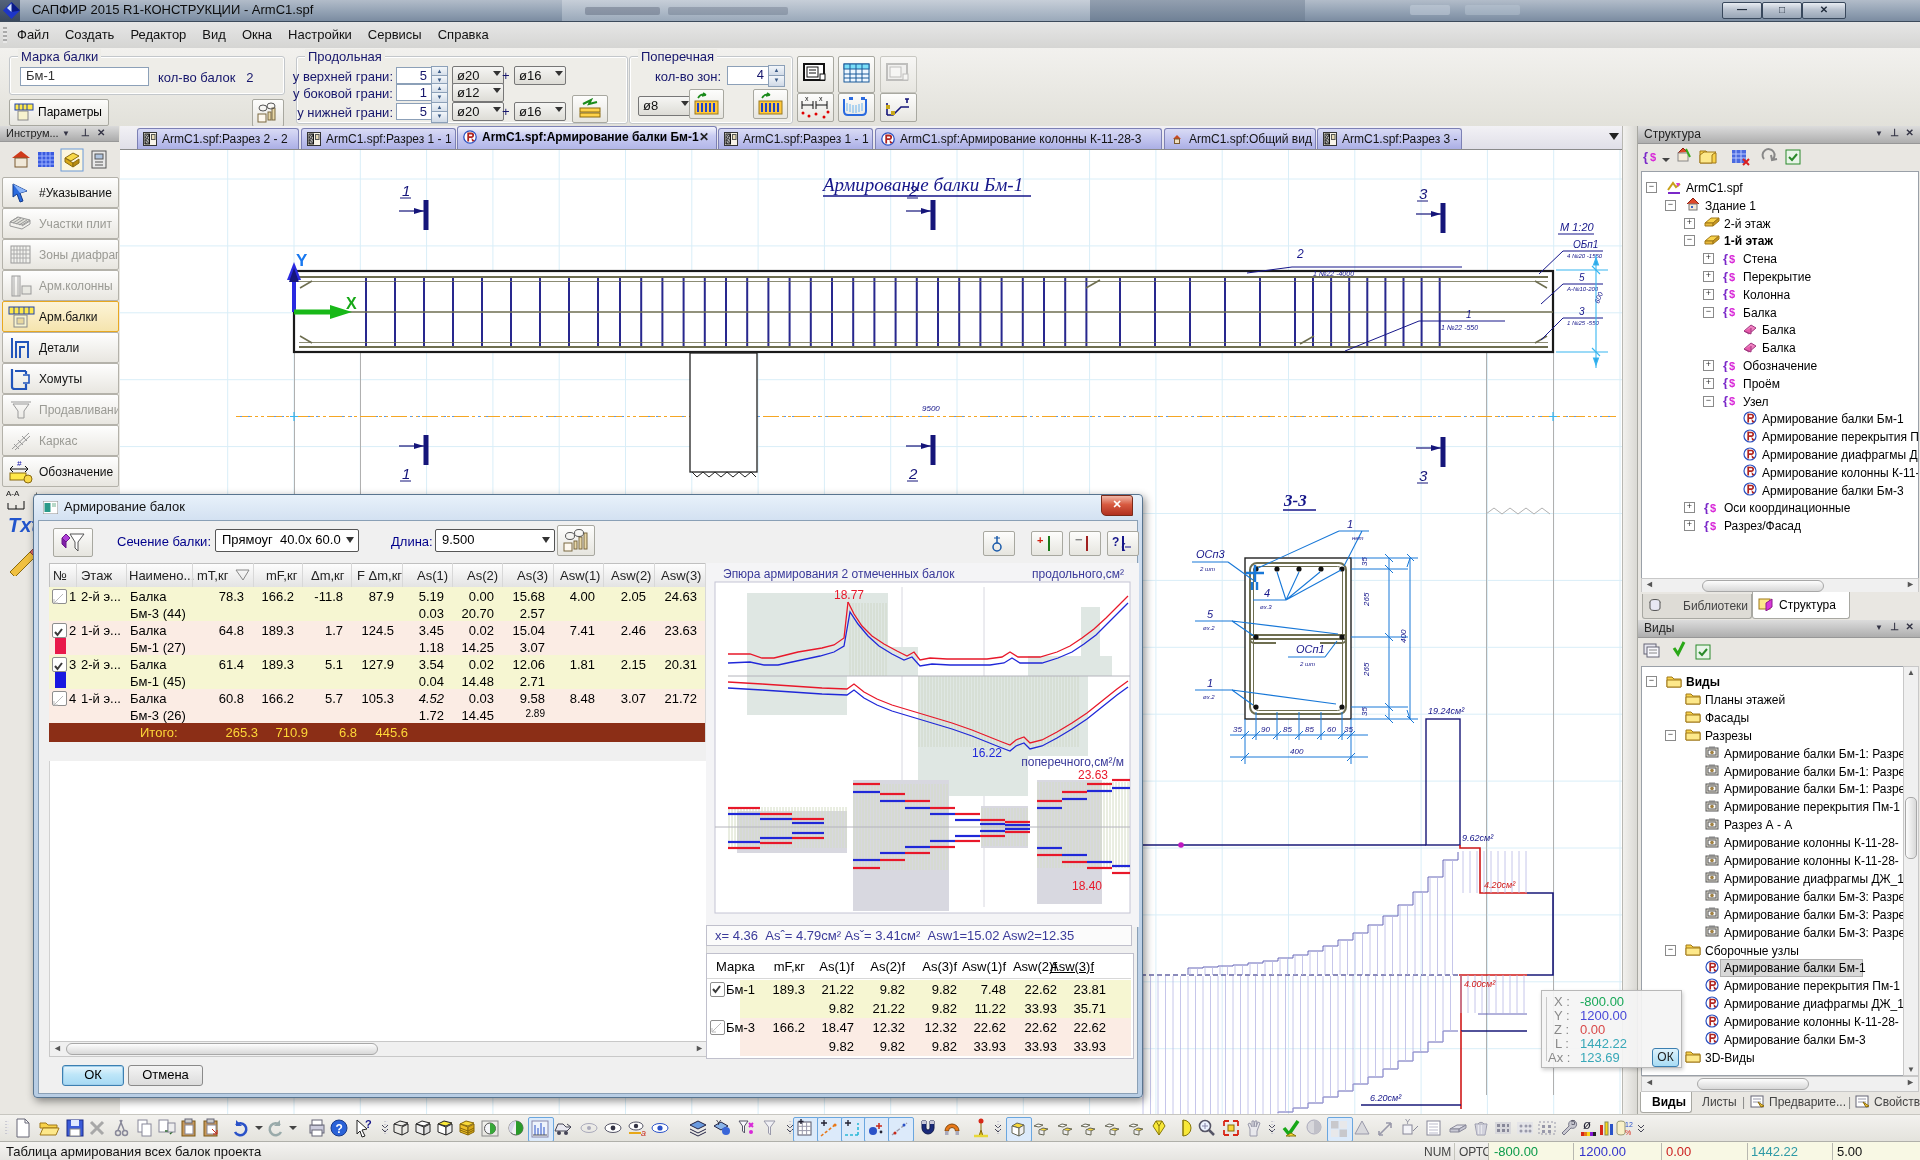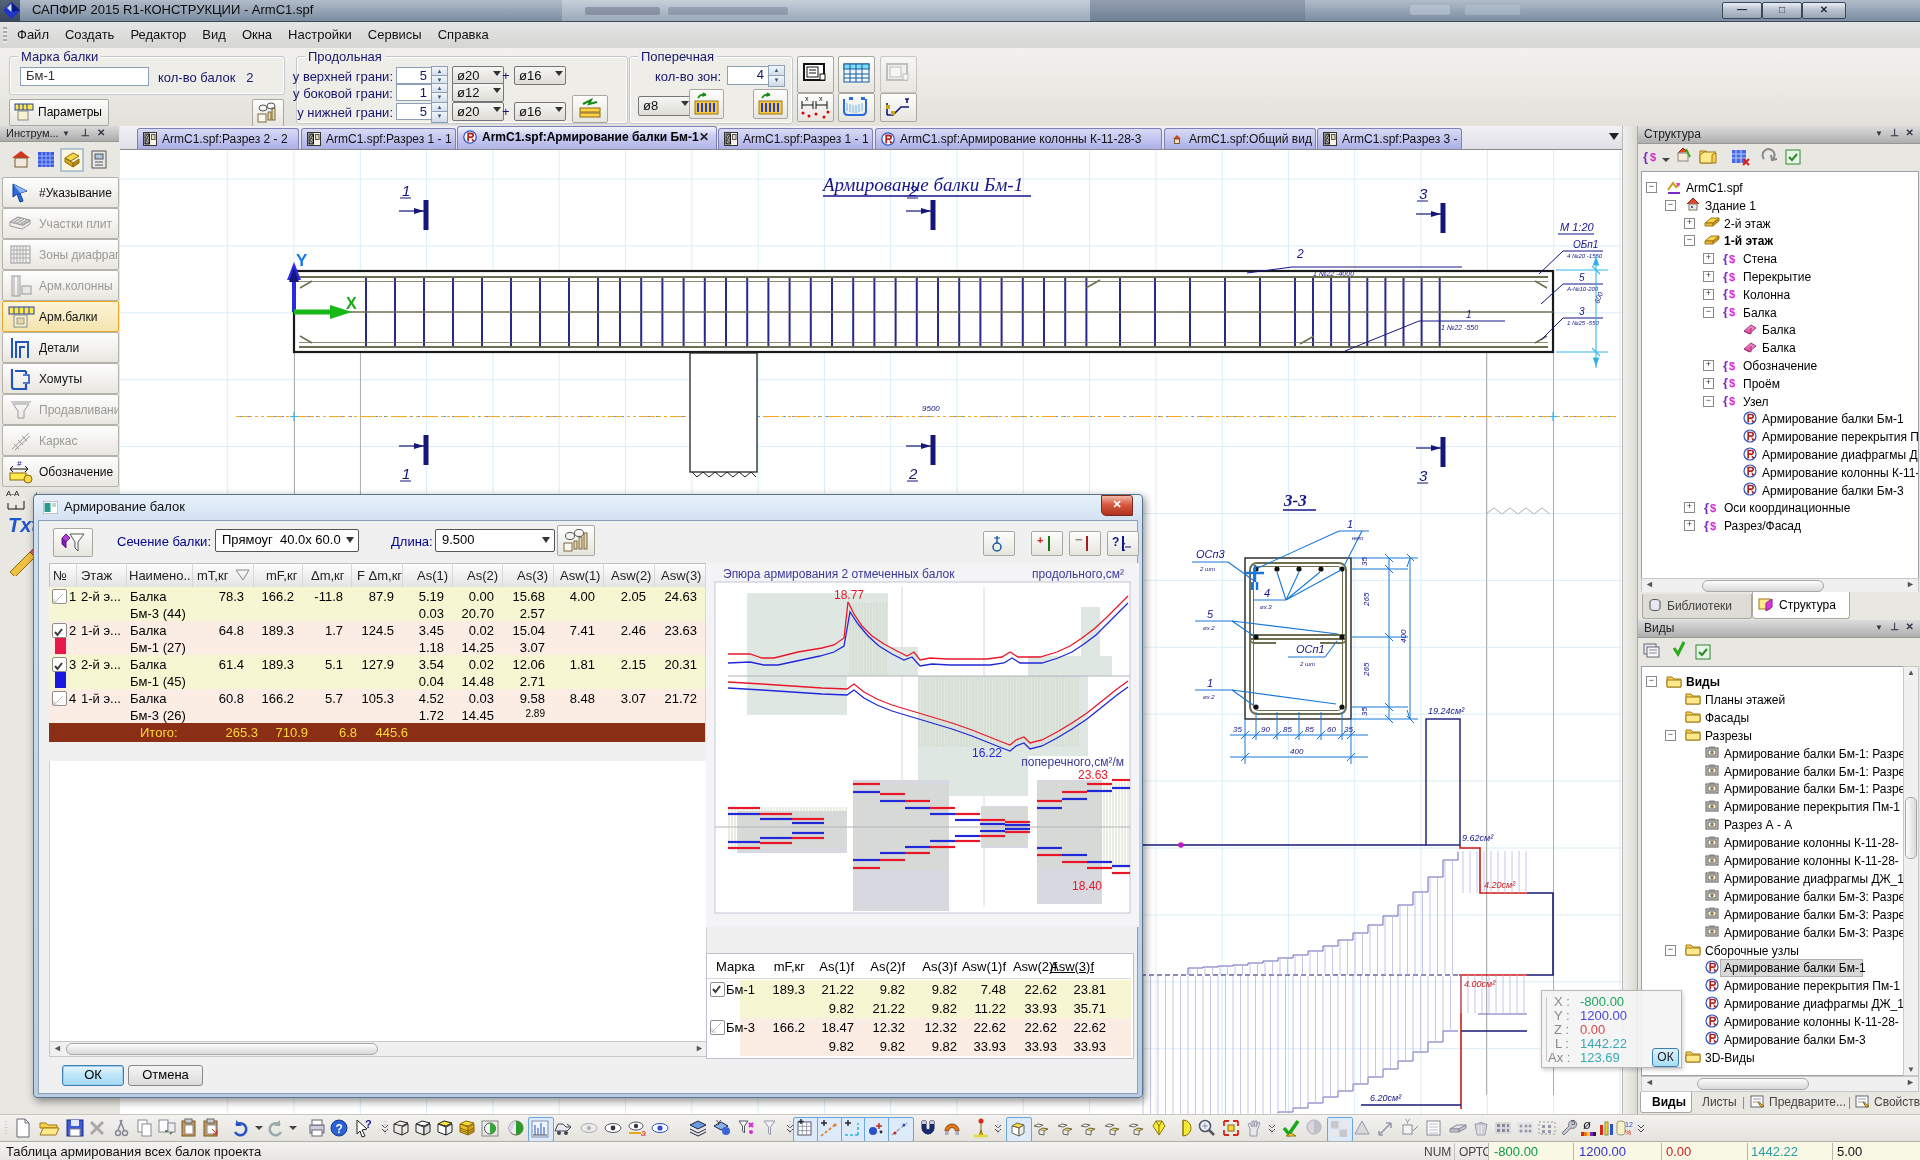--- a/index.html
+++ b/index.html
@@ -784,21 +784,21 @@
       <div class="thumb" style="left:60px;width:120px;"></div>
       <span style="position:absolute;left:3px;top:0px;font-size:9px;color:#555;">◄</span>
       <span style="position:absolute;right:3px;top:0px;font-size:9px;color:#555;">►</span>
     </div>
     <div class="abs" style="left:0;top:466px;width:283px;height:28px;background:#e9e7e2;">
       <div class="abs" style="left:4px;top:2px;width:108px;height:24px;background:#dedcd6;border:1px solid #a8a8a2;border-top:none;border-radius:0 0 3px 3px;font-size:12px;color:#444;">
         <svg class="abs" style="left:5px;top:4px" width="14" height="14" viewBox="0 0 14 14">
           <ellipse cx="7" cy="4" rx="5" ry="2.5" fill="#e8e8f4" stroke="#555"></ellipse>
           <path d="M2 4 v6 a5 2.5 0 0 0 10 0 v-6" fill="#e8e8f4" stroke="#555"></path>
         </svg>
-        <span style="position:absolute;left:24px;top:5px;">Библиотеки</span>
+        <span style="position:absolute;left:40px;top:5px;">Библиотеки</span>
       </div>
       <div class="abs" style="left:114px;top:0px;width:96px;height:26px;background:#fff;border:1px solid #a8a8a2;border-top:none;border-radius:0 0 3px 3px;font-size:12px;color:#000;">
         <svg class="abs" style="left:5px;top:5px" width="15" height="14" viewBox="0 0 15 14">
           <rect x="1" y="2" width="11" height="10" fill="#fde88a" stroke="#a07818"></rect>
           <path d="M8 6 l6 -4 v8 l-6 4z" fill="#d838d8" stroke="#8a1a8a"></path>
         </svg>
         <span style="position:absolute;left:26px;top:6px;">Структура</span>
       </div>
     </div>
   </div>
@@ -1528,21 +1528,21 @@
           <path d="M1 10 L10 1 M1 10 h4 M1 10 v-4" stroke="#bbb" fill="none"></path>
         </svg></div>
       <span class="abs" style="left:30px;top:170px;font-size:13px;">4</span>
       <span class="abs" style="left:42px;top:170px;font-size:13px;">1-й э...</span>
       <span class="abs" style="left:91px;top:170px;font-size:13px;">Балка</span>
       <span class="abs" style="left:91px;top:187px;font-size:13px;">Бм-3 (26)</span>
       <span class="abs" style="left:149px;top:170px;width:56px;text-align:right;font-size:13px;">60.8</span>
       <span class="abs" style="left:199px;top:170px;width:56px;text-align:right;font-size:13px;">166.2</span>
       <span class="abs" style="left:248px;top:170px;width:56px;text-align:right;font-size:13px;">5.7</span>
       <span class="abs" style="left:299px;top:170px;width:56px;text-align:right;font-size:13px;">105.3</span>
-      <span class="abs" style="left:349px;top:170px;width:56px;text-align:right;font-size:13px;">4.52</span>
+      <span class="abs" style="left:349px;top:170px;width:56px;text-align:right;font-size:13px;font-style:italic;">4.52</span>
       <span class="abs" style="left:399px;top:170px;width:56px;text-align:right;font-size:13px;">0.03</span>
       <span class="abs" style="left:450px;top:170px;width:56px;text-align:right;font-size:13px;">9.58</span>
       <span class="abs" style="left:500px;top:170px;width:56px;text-align:right;font-size:13px;">8.48</span>
       <span class="abs" style="left:551px;top:170px;width:56px;text-align:right;font-size:13px;">3.07</span>
       <span class="abs" style="left:602px;top:170px;width:56px;text-align:right;font-size:13px;">21.72</span>
       <span class="abs" style="left:349px;top:187px;width:56px;text-align:right;font-size:13px;">1.72</span>
       <span class="abs" style="left:399px;top:187px;width:56px;text-align:right;font-size:13px;">14.45</span>
       <span class="abs" style="left:450px;top:187px;width:56px;text-align:right;font-size:10px;">2.89</span>
       <div class="abs" style="left:10px;top:202px;width:656px;height:19px;background:#8b2e16;color:#ffd838;font-size:13px;">
         <span class="abs" style="left:91px;top:2px;">Итого:</span>
@@ -1640,20 +1640,23 @@
         <path d="M1035 853 H1060" stroke="#e8182a" stroke-width="2.2" fill="none"></path>
         <path d="M1035 846 H1060" stroke="#2028d8" stroke-width="2.2" fill="none"></path>
         <path d="M1060 860 H1085" stroke="#e8182a" stroke-width="2.2" fill="none"></path>
         <path d="M1060 853 H1085" stroke="#2028d8" stroke-width="2.2" fill="none"></path>
         <path d="M1085 866 H1110" stroke="#e8182a" stroke-width="2.2" fill="none"></path>
         <path d="M1085 860 H1110" stroke="#2028d8" stroke-width="2.2" fill="none"></path>
         <path d="M1110 871 H1128" stroke="#e8182a" stroke-width="2.2" fill="none"></path>
         <path d="M1110 864 H1128" stroke="#2028d8" stroke-width="2.2" fill="none"></path>
         <text x="1070" y="888" font-size="12" fill="#e8182a">18.40</text>
       </svg>
+      <div class="abs" style="left:667px;top:404px;width:424px;height:19px;background:#fbfbfb;border:1px solid #c0c0cc;">
+        <span class="abs" style="left:8px;top:2px;font-size:13px;color:#3a3a9a;">x= 4.36&nbsp;&nbsp;Asˆ= 4.79см² Asˇ= 3.41см²&nbsp;&nbsp;Asw1=15.02 Asw2=12.35</span>
+      </div>
       <div class="abs" style="left:667px;top:432px;width:426px;height:104px;background:#fff;border:1px solid #c0c0cc;font-size:13px;">
         <span class="abs" style="left:9px;top:5px;">Марка</span>
         <span class="abs" style="left:46px;top:5px;width:52px;text-align:right;">mF,кг</span>
         <span class="abs" style="left:95px;top:5px;width:52px;text-align:right;">As(1)f</span>
         <span class="abs" style="left:146px;top:5px;width:52px;text-align:right;">As(2)f</span>
         <span class="abs" style="left:198px;top:5px;width:52px;text-align:right;">As(3)f</span>
         <span class="abs" style="left:247px;top:5px;width:52px;text-align:right;">Asw(1)f</span>
         <span class="abs" style="left:298px;top:5px;width:52px;text-align:right;">Asw(2)f</span>
         <span class="abs" style="left:339px;top:5px;width:52px;text-align:center;text-decoration:underline;">Asw(3)f</span>
         <div class="abs" style="left:0;top:24px;width:424px;height:1px;background:#d8d8d8;"></div>

